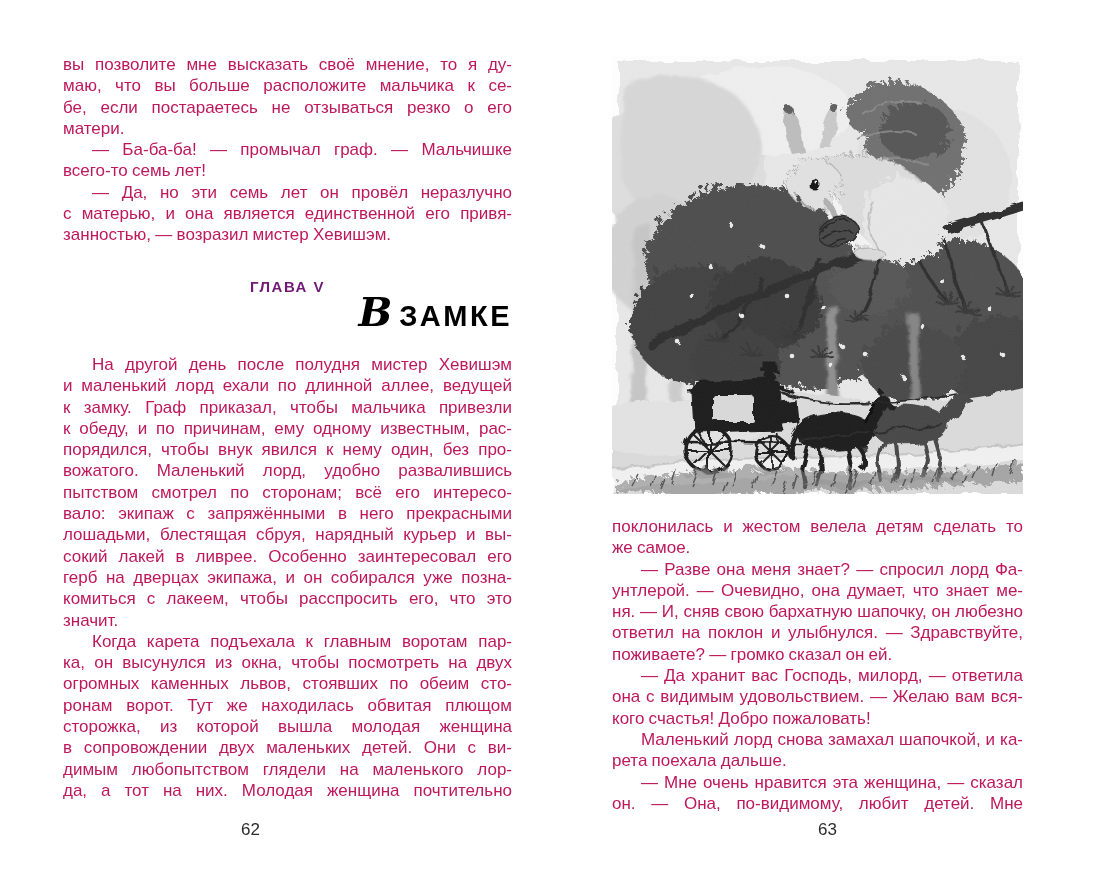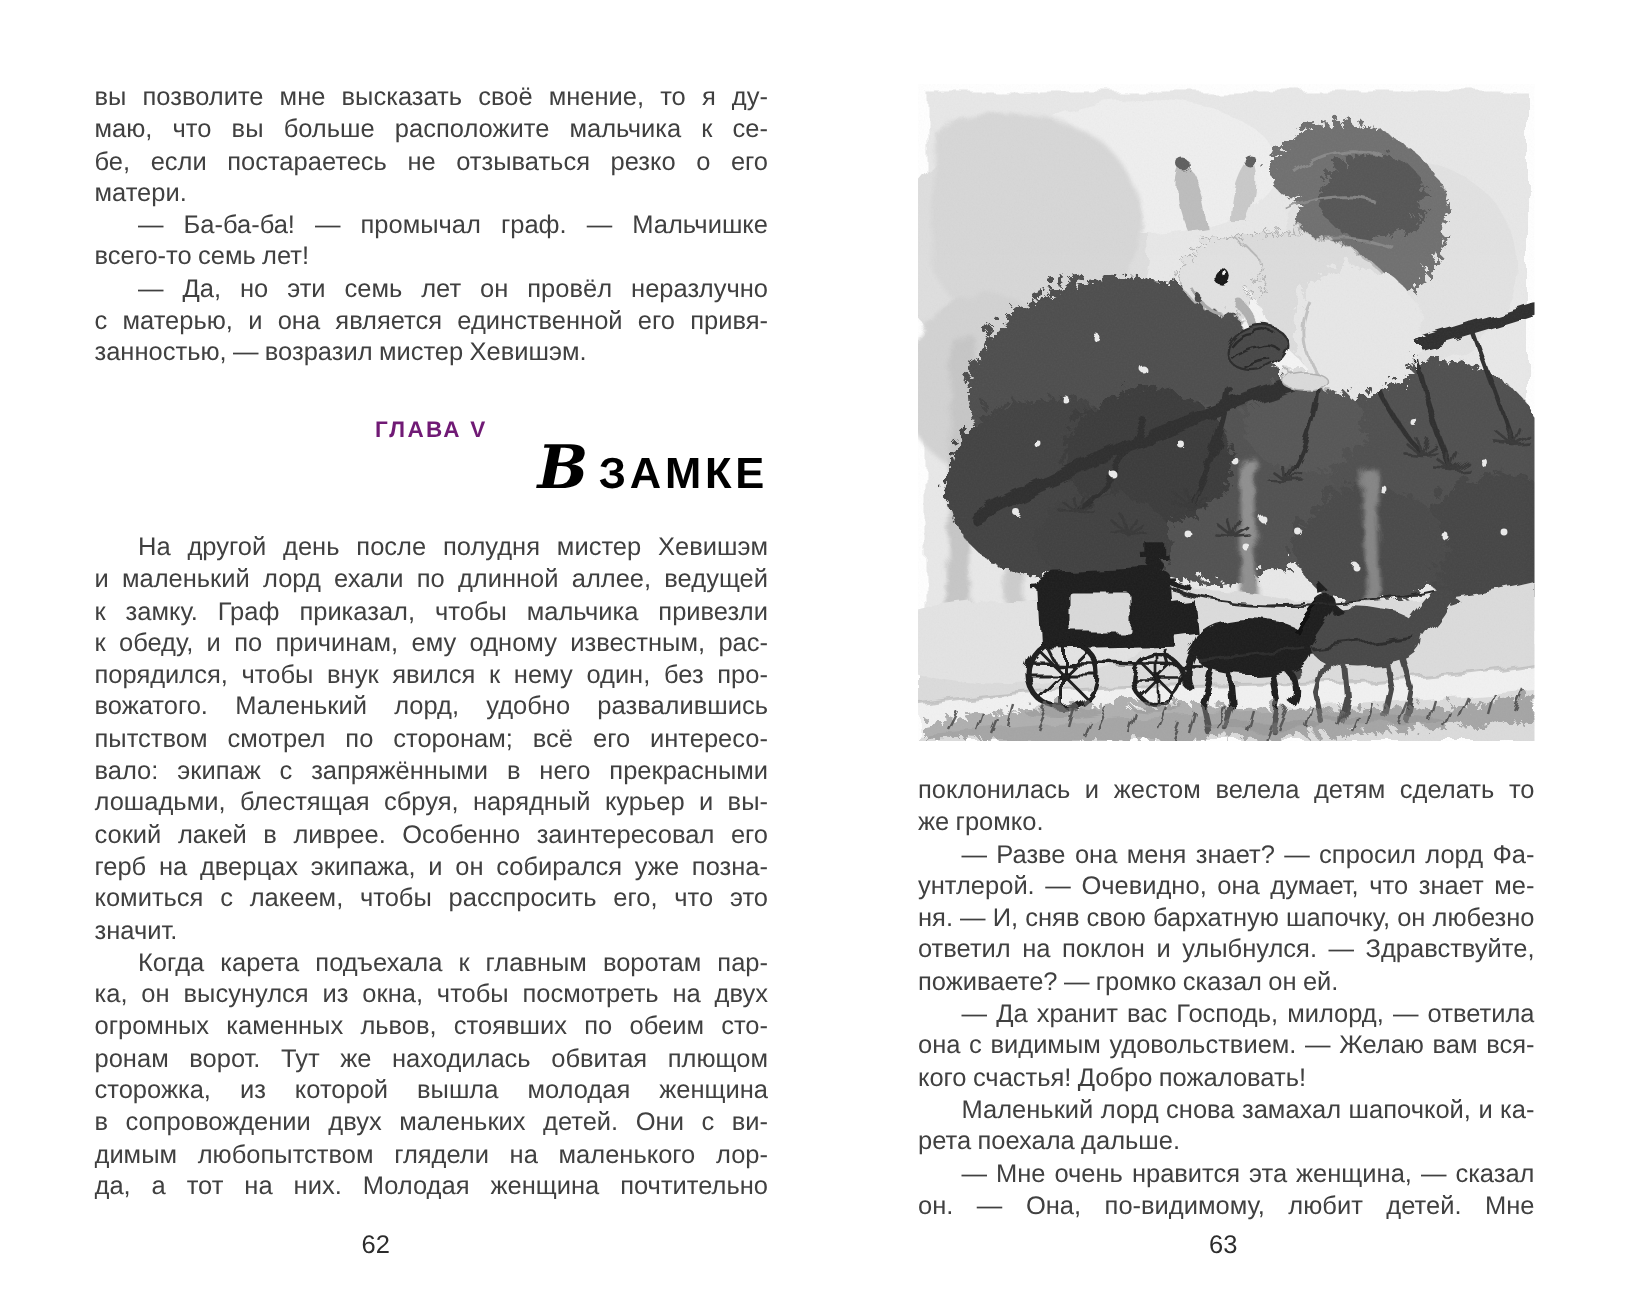--- a/index.html
+++ b/index.html
@@ -5,21 +5,21 @@
   html,body{margin:0;padding:0;}
   body{
     width:1100px;height:873px;position:relative;overflow:hidden;
     background:#ffffff;color:#212121;
     font-family:"Liberation Sans", sans-serif;
   }
   .page{position:absolute;top:0;height:873px;}
   #page-left{left:63px;width:449px;}
   #page-right{left:612px;width:411px;}
 
-  .body-text{font-size:17px;line-height:21.3px;color:#404040;}
+  .body-text{font-size:17px;line-height:21.3px;color:#be185d;}
   .tline{
     text-align:justify;text-align-last:justify;
     height:21.3px;overflow:hidden;word-spacing:-0.5px;white-space:normal;
   }
   .tline.lastline{text-align-last:left;}
   .para.indent .tline:first-child{text-indent:29px;}
 
   #lp-top{position:absolute;top:54px;left:0;width:449px;}
   #lp-bottom{position:absolute;top:354px;left:0;width:449px;}
   #rp-text{position:absolute;top:516px;left:0;width:411px;}
@@ -36,21 +36,21 @@
   }
   .chapter-title .initial{
     font-family:"DejaVu Serif", serif;font-style:italic;font-weight:700;
     font-size:40px;letter-spacing:0;margin-right:7px;
   }
   .page-number{
     position:absolute;top:819px;width:40px;
     font-size:17px;line-height:21px;color:#2c2c2c;
   }
   #pn-left{left:178px;}
-  #pn-right{left:194px;}
+  #pn-right{left:206px;}
 
   .illustration{
     position:absolute;top:56px;left:0;width:411px;height:438px;margin:0;
   }
   .illustration svg{display:block;}
 </style>
 </head>
 <body>
 
 <section class="page" id="page-left">
@@ -297,21 +297,21 @@
           <path d="M20 430 L26 418 M40 432 L44 420 M60 428 L64 414 M80 430 L86 416 M100 428 L104 414 M120 430 L126 416 M140 432 L144 418 M160 430 L166 416 M180 432 L184 418 M200 430 L206 416 M220 432 L224 418 M240 430 L246 416 M260 430 L264 416 M280 428 L286 414 M300 428 L304 414 M320 426 L326 412 M340 424 L344 410 M360 422 L366 408 M380 420 L384 406 M398 418 L404 404 M50 434 L54 424 M110 434 L114 424 M170 436 L174 426 M230 436 L234 426 M290 432 L294 422 M350 428 L354 418"></path>
         </g>
       </g>
       <rect x="6" y="6" width="399" height="426" filter="url(#paper)" opacity="0.06"></rect>
     </svg>
   </figure>
 
   <div id="rp-text" class="body-text">
       <div class="para">
         <div class="tline">поклонилась и жестом велела детям сделать то</div>
-        <div class="tline lastline">же громко.</div>
+        <div class="tline lastline">же самое.</div>
       </div>
       <div class="para indent">
         <div class="tline">— Разве она меня знает? — спросил лорд Фа-</div>
         <div class="tline">унтлерой. — Очевидно, она думает, что знает ме-</div>
         <div class="tline">ня. — И, сняв свою бархатную шапочку, он любезно</div>
         <div class="tline">ответил на поклон и улыбнулся. — Здравствуйте, как</div>
         <div class="tline lastline">поживаете? — громко сказал он ей.</div>
       </div>
       <div class="para indent">
         <div class="tline">— Да хранит вас Господь, милорд, — ответила</div>

